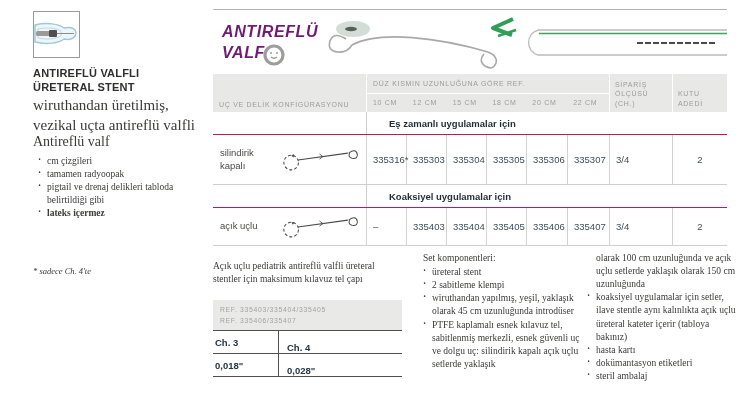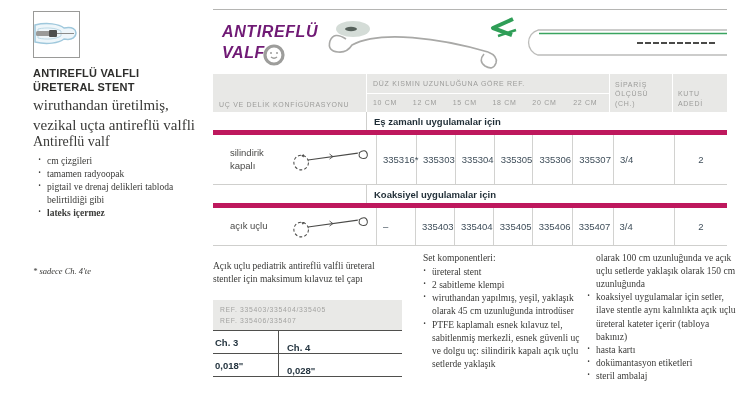--- a/index.html
+++ b/index.html
@@ -26,27 +26,27 @@
   .thead{display:flex;width:514px;height:38px;background:#fff;}
   .th{background:#e8e8e6;color:#9c9c9a;font-size:7px;letter-spacing:.7px;}
   .th.config{width:154px;border-right:1px solid #fff;display:flex;align-items:flex-end;padding:4px 6px;}
   .th.group{width:243px;display:flex;flex-direction:column;border-right:1px solid #fff;}
   .th.group .span{height:20px;border-bottom:1px solid #fff;display:flex;align-items:center;padding:0 6px;background:#e8e8e6;}
   .cmrow{display:flex;height:17px;}
   .cmcell{display:flex;align-items:center;padding-left:6px;background:#e8e8e6;}
   .cm0,.cm1,.cm2,.cm3{width:40px;} .cm4{width:41px;} .cm5{width:42px;border-right:none;}
   .th.order{width:63px;display:flex;flex-direction:column;justify-content:flex-end;padding:4px 5px;border-right:1px solid #fff;line-height:1.35;}
   .th.kutu{width:54px;display:flex;flex-direction:column;justify-content:flex-end;padding:4px 5px;line-height:1.35;}
-  .secrow{display:flex;height:23px;border-bottom:5px solid #be185d;}
+  .secrow{display:flex;height:23px;border-bottom:1px solid #be185d;gap:15px;}
   .secrow .lead{width:154px;border-right:1px solid #cfcfcd;}
   .secrow .lbl{flex:1;display:flex;align-items:center;padding-left:7px;font-weight:bold;color:#1f2d36;font-size:9.5px;}
   .drow{display:flex;border-bottom:1px solid #cfcfcd;}
   .drow.r1{height:50px;} .drow.r2{height:38px;}
   .dcell{display:flex;align-items:center;border-right:1px solid #d2d2d0;color:#3f4e5a;padding-left:6px;}
-  .dcell.config{width:154px;color:#4a4a48;padding-left:7px;gap:19px;margin-left:10px;}
+  .dcell.config{width:154px;color:#4a4a48;padding-left:7px;gap:19px;}
   .dcell.config .cfg-label{width:46px;line-height:1.3;}
   .v0,.v1,.v2,.v3{width:40px;} .v4{width:41px;} .v5{width:42px;}
   .vorder{width:63px;} .vqty{width:54px;border-right:none;justify-content:center;padding-left:0;}
   
   .gw-intro{position:absolute;left:213px;top:260px;width:182px;font-family:"Liberation Serif",serif;font-size:9.5px;line-height:1.35;color:#3a3a38;}
   .gw{position:absolute;left:213px;top:300px;width:189px;}
   .gw *{box-sizing:border-box;}
   .gw .refbox{background:#e9e9e7;color:#a3a3a1;font-size:6.8px;letter-spacing:.7px;padding:5px 7px 4px 7px;line-height:1.55;}
   .gw .row{display:flex;border-top:1px solid #4f4f4d;height:23px;}
   .gw .row .c1{width:66px;border-right:1px solid #4f4f4d;display:flex;align-items:center;padding-left:2px;}

